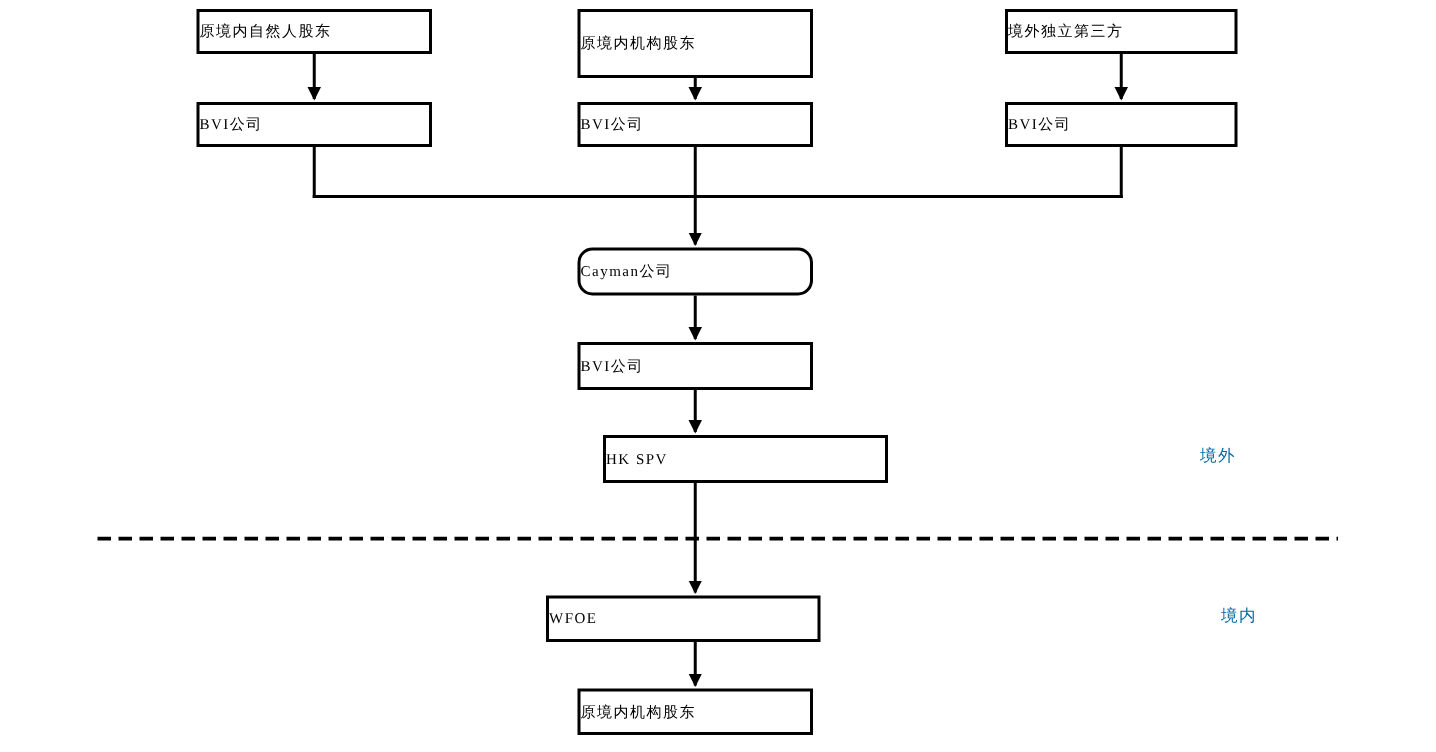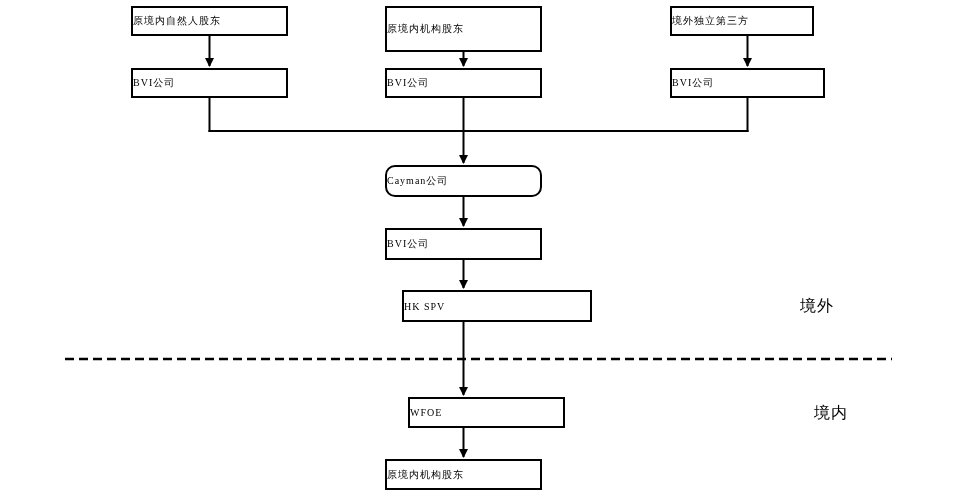--- a/index.html
+++ b/index.html
@@ -30,33 +30,33 @@
     background: #ffffff;
     display: flex;
     align-items: center;
     font-size: 10px;
     color: #000000;
     letter-spacing: 1px;
     white-space: nowrap;
   }
   .n0  { left:131px; top:6px;   width:157px; height:30px; }
   .n1  { left:385px; top:6px;   width:157px; height:46px; }
-  .n2  { left:670px; top:6px;   width:144px; height:30px; }
+  .n2  { left:670px; top:6px;   width:155px; height:30px; }
   .n3  { left:131px; top:68px;  width:157px; height:30px; }
   .n4  { left:385px; top:68px;  width:157px; height:30px; }
   .n5  { left:670px; top:68px;  width:155px; height:30px; }
   .n6  { left:385px; top:165px; width:157px; height:32px;border-radius:10px; }
   .n7  { left:385px; top:228px; width:157px; height:32px; }
   .n8  { left:402px; top:290px; width:190px; height:32px; }
-  .n9  { left:408px; top:397px; width:157px; height:31px; }
+  .n9  { left:364px; top:397px; width:183px; height:31px; }
   .n10 { left:385px; top:459px; width:157px; height:31px; }
   .region-label {
     position: absolute;
-    font-size: 16px;
-    color: #000000;
+    font-size: 11px;
+    color: #0369a1;
     letter-spacing: 1px;
     white-space: nowrap;
   }
   .rl-offshore { left:800px; top:296px; }
   .rl-onshore  { left:800px; top:403px;margin-left:14px; }
 </style>
 </head>
 <body>
 
 <div class="canvas">

